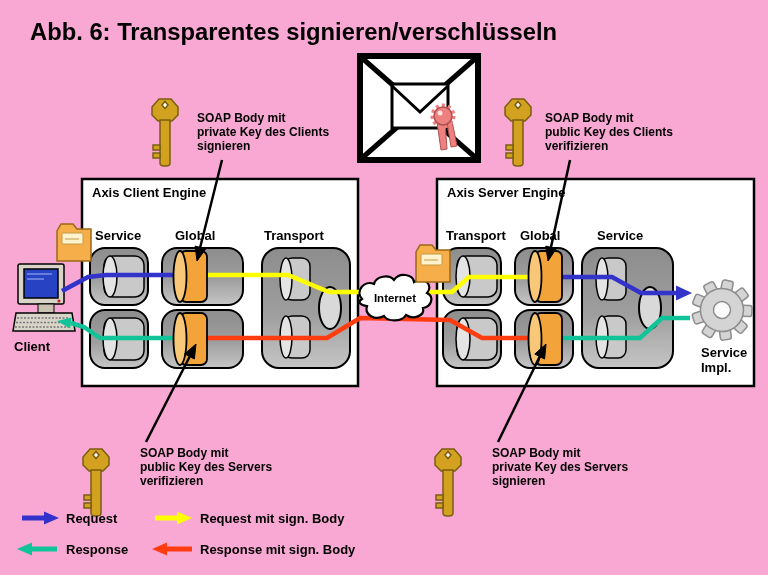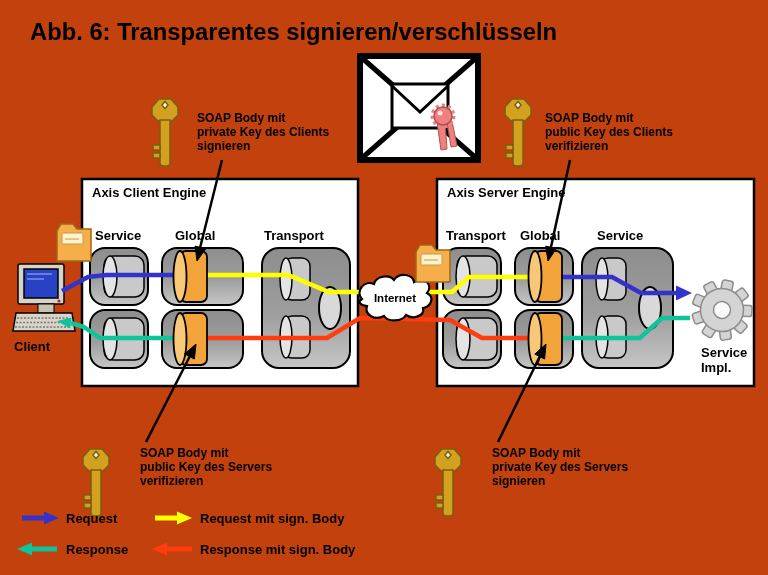--- a/index.html
+++ b/index.html
@@ -1,16 +1,16 @@
 <!DOCTYPE html>
 <html><head>
 <meta charset="utf-8">
 <style>
   html,body{margin:0;padding:0;background:#fff;}
-  .stage{position:relative;width:768px;height:575px;background:#c2410c;overflow:hidden;}
+  .stage{position:relative;width:768px;height:575px;background:#f9a8d4;overflow:hidden;}
   svg text{font-family:"Liberation Sans","DejaVu Sans",sans-serif;font-weight:bold;fill:#000;}
   .t-title{font-size:23.5px;}
   .t-box{font-size:13px;}
   .t-col{font-size:13px;}
   .t-ann{font-size:12px;}
   .t-leg{font-size:13px;}
   .t-node{font-size:13px;}
   .t-cloud{font-size:11.5px;}
 </style>
 </head>

